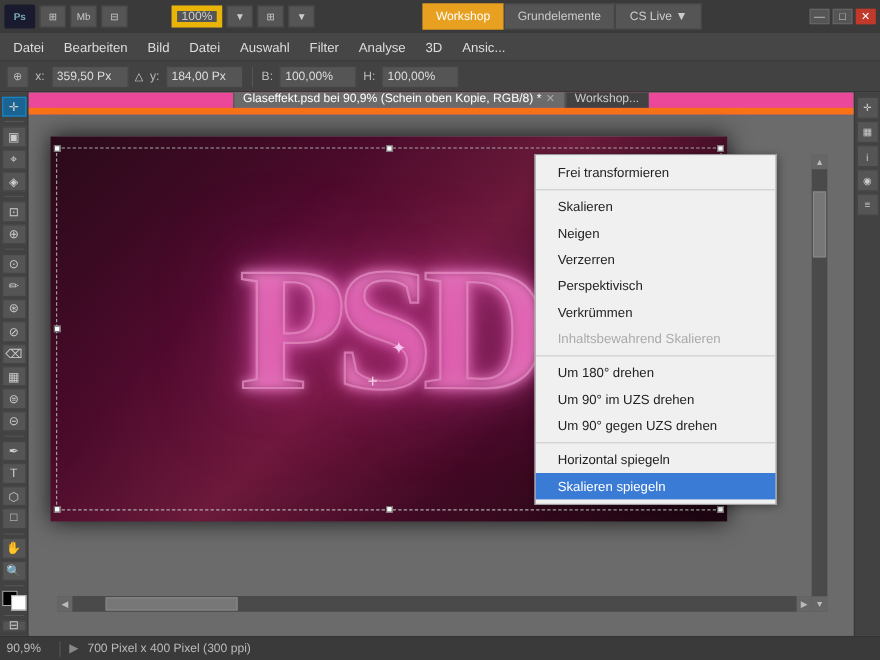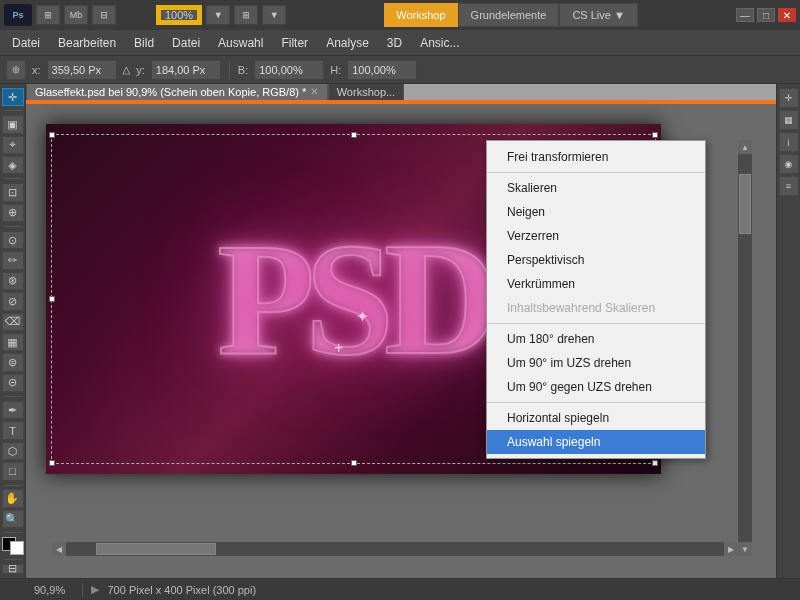--- a/index.html
+++ b/index.html
@@ -84,24 +84,25 @@
 
     
     #canvas-area {
       flex: 1;
       background: #6b6b6b;
       position: relative;
       overflow: hidden;
     }
     #doc-tabs {
       height: 20px;
-      background: #a3a3a3;
+      background: #ec4899;
       display: flex;
       align-items: flex-end;
-      border-bottom: 4px solid #f97316;
+      border-bottom: 6px solid #f97316;
+      justify-content: center;
     }
     .doc-tab {
       height: 18px;
       padding: 0 8px;
       font-size: 11px;
       color: #ccc;
       background: #424242;
       border: 1px solid #555;
       border-bottom: none;
       display: flex; align-items: center; gap: 4px;
@@ -201,21 +202,21 @@
       height: 22px;
       background: #3a3a3a;
       display: flex;
       align-items: center;
       padding: 0 6px;
       gap: 8px;
       border-top: 1px solid #333;
       font-size: 11px;
       color: #bbb;
     }
-    .status-zoom { min-width: 40px; margin-left: 28px; }
+    .status-zoom { min-width: 40px; }
     .status-sep { width: 1px; height: 14px; background: #555; }
     .status-arrow { color: #888; cursor: pointer; }
     .status-info { flex: 1; }
 
     
     #dropdown-menu {
       position: absolute;
       top: 56px;
       left: 460px;
       width: 220px;
@@ -429,21 +430,21 @@
       <div class="dd-item">Verzerren</div>
       <div class="dd-item">Perspektivisch</div>
       <div class="dd-item">Verkrümmen</div>
       <div class="dd-item disabled">Inhaltsbewahrend Skalieren</div>
       <div class="dd-separator"></div>
       <div class="dd-item">Um 180° drehen</div>
       <div class="dd-item">Um 90° im UZS drehen</div>
       <div class="dd-item">Um 90° gegen UZS drehen</div>
       <div class="dd-separator"></div>
       <div class="dd-item">Horizontal spiegeln</div>
-      <div class="dd-item highlighted">Auswahl spiegeln</div>
+      <div class="dd-item highlighted">Skalieren spiegeln</div>
     </div>
   </div>
 
   <div id="right-panel">
     <div class="rp-btn">✛</div>
     <div class="rp-btn">▦</div>
     <div class="rp-btn">ℹ</div>
     <div class="rp-btn">◉</div>
     <div class="rp-btn">≡</div>
   </div>

